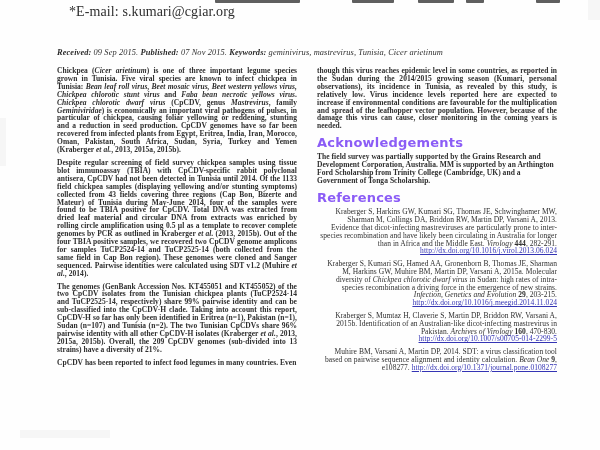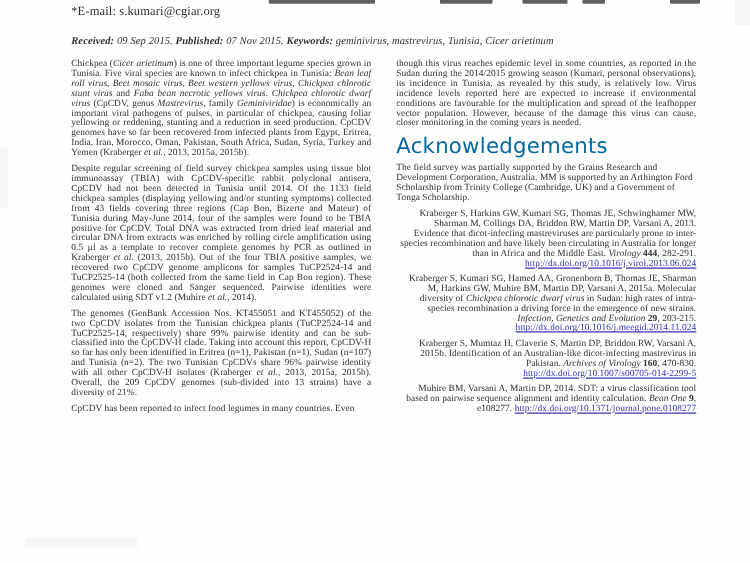--- a/index.html
+++ b/index.html
@@ -1,29 +1,29 @@
 <!DOCTYPE html>
 <html><head>
 <meta charset="utf-8">
 <style>
   html,body{margin:0;padding:0;background:#ffffff;}
   body{width:600px;height:450px;overflow:hidden;position:relative;
        font-family:"Liberation Serif",serif;color:#2e2e2e;}
   .page{position:absolute;inset:0;background:#fefefe;filter:blur(0.3px);}
   .content{position:absolute;left:57px;top:4px;width:500px;}
-  .email-line{font-size:10px;margin:0 0 0 0;letter-spacing:0.1px;}
-  .meta-line{font-size:8.4px;margin:13px 0 0 0;letter-spacing:0.1px;}
+  .email-line{font-size:14px;margin:0 0 0 12px;letter-spacing:0.1px;}
+  .meta-line{font-size:8.4px;margin:28px 0 0 0;letter-spacing:0.1px;}
   .cols{display:flex;justify-content:space-between;margin-top:10px;}
   .col{width:240px;}
   p.body-par{font-size:7.5px;line-height:7.9px;text-align:justify;
-             margin:0 0 5px 0;letter-spacing:0.05px;}
+             margin:0 0 5px 0;letter-spacing:0.05px;font-weight:bold;}
   .ref-item{font-size:7.5px;line-height:7.9px;text-align:right;
             margin:0 0 4.5px 0;letter-spacing:0.05px;}
   .sec-heading{font-family:"DejaVu Sans","Liberation Sans",sans-serif;
-               font-weight:normal;font-size:17px;color:#0369a1;
+               font-weight:bold;font-size:13px;color:#8b5cf6;
                margin:5px 0 3px 0;letter-spacing:0.2px;}
   .it{font-style:italic;}
   .bd{font-weight:bold;}
   a.doi-link{color:#3434b4;text-decoration:underline;cursor:pointer;}
   
   .top-artifact{position:absolute;left:0;top:0;width:600px;height:4px;
                 overflow:hidden;}
   .top-artifact span{position:absolute;top:-2px;height:5px;background:#2a2a2a;
                      opacity:.75;border-radius:1px;}
   
@@ -60,20 +60,21 @@
         <p class="body-par"><span>The genomes (GenBank Accession Nos. KT455051 and KT455052) of the two CpCDV isolates from the Tunisian chickpea plants (TuCP2524-14 and TuCP2525-14, respectively) share 99% pairwise identity and can be sub-classified into the CpCDV-H clade. Taking into account this report, CpCDV-H so far has only been identified in Eritrea (n=1), Pakistan (n=1), Sudan (n=107) and Tunisia (n=2). The two Tunisian CpCDVs share 96% pairwise identity with all other CpCDV-H isolates (Kraberger </span><span class="it">et al.</span><span>, 2013, 2015a, 2015b). Overall, the 209 CpCDV genomes (sub-divided into 13 strains) have a diversity of 21%.</span></p>
         <p class="body-par"><span>CpCDV has been reported to infect food legumes in many countries. Even</span></p>
       </div>
 
       <div class="col">
         <p class="body-par"><span>though this virus reaches epidemic level in some countries, as reported in the Sudan during the 2014/2015 growing season (Kumari, personal observations), its incidence in Tunisia, as revealed by this study, is relatively low. Virus incidence levels reported here are expected to increase if environmental conditions are favourable for the multiplication and spread of the leafhopper vector population. However, because of the damage this virus can cause, closer monitoring in the coming years is needed.</span></p>
 
         <div class="sec-heading">Acknowledgements</div>
         <p class="body-par" style="text-align:left;"><span>The field survey was partially supported by the Grains Research and Development Corporation, Australia. MM is supported by an Arthington Ford Scholarship from Trinity College (Cambridge, UK) and a Government of Tonga Scholarship.</span></p>
 
+        <div class="sec-heading">References</div>
         <div class="ref-item"><span>Kraberger S, Harkins GW, Kumari SG, Thomas JE, Schwinghamer MW, Sharman M, Collings DA, Briddon RW, Martin DP, Varsani A, 2013. Evidence that dicot-infecting mastreviruses are particularly prone to inter-species recombination and have likely been circulating in Australia for longer than in Africa and the Middle East. </span><span class="it">Virology</span><span> </span><span class="bd">444</span><span>, 282-291.</span><br><a class="doi-link" href="#">http://dx.doi.org/10.1016/j.virol.2013.06.024</a></div>
         <div class="ref-item"><span>Kraberger S, Kumari SG, Hamed AA, Gronenborn B, Thomas JE, Sharman M, Harkins GW, Muhire BM, Martin DP, Varsani A, 2015a. Molecular diversity of </span><span class="it">Chickpea chlorotic dwarf virus</span><span> in Sudan: high rates of intra-species recombination a driving force in the emergence of new strains. </span><span class="it">Infection, Genetics and Evolution</span><span> </span><span class="bd">29</span><span>, 203-215.</span><br><a class="doi-link" href="#">http://dx.doi.org/10.1016/j.meegid.2014.11.024</a></div>
         <div class="ref-item"><span>Kraberger S, Mumtaz H, Claverie S, Martin DP, Briddon RW, Varsani A, 2015b. Identification of an Australian-like dicot-infecting mastrevirus in Pakistan. </span><span class="it">Archives of Virology</span><span> </span><span class="bd">160</span><span>, 470-830.</span><br><a class="doi-link" href="#">http://dx.doi.org/10.1007/s00705-014-2299-5</a></div>
         <div class="ref-item"><span>Muhire BM, Varsani A, Martin DP, 2014. SDT: a virus classification tool based on pairwise sequence alignment and identity calculation. </span><span class="it">Bean One</span><span> </span><span class="bd">9</span><span>, e108277. </span><a class="doi-link" href="#">http://dx.doi.org/10.1371/journal.pone.0108277</a></div>
       </div>
 
     </div>
   </div>
 </div>
 

